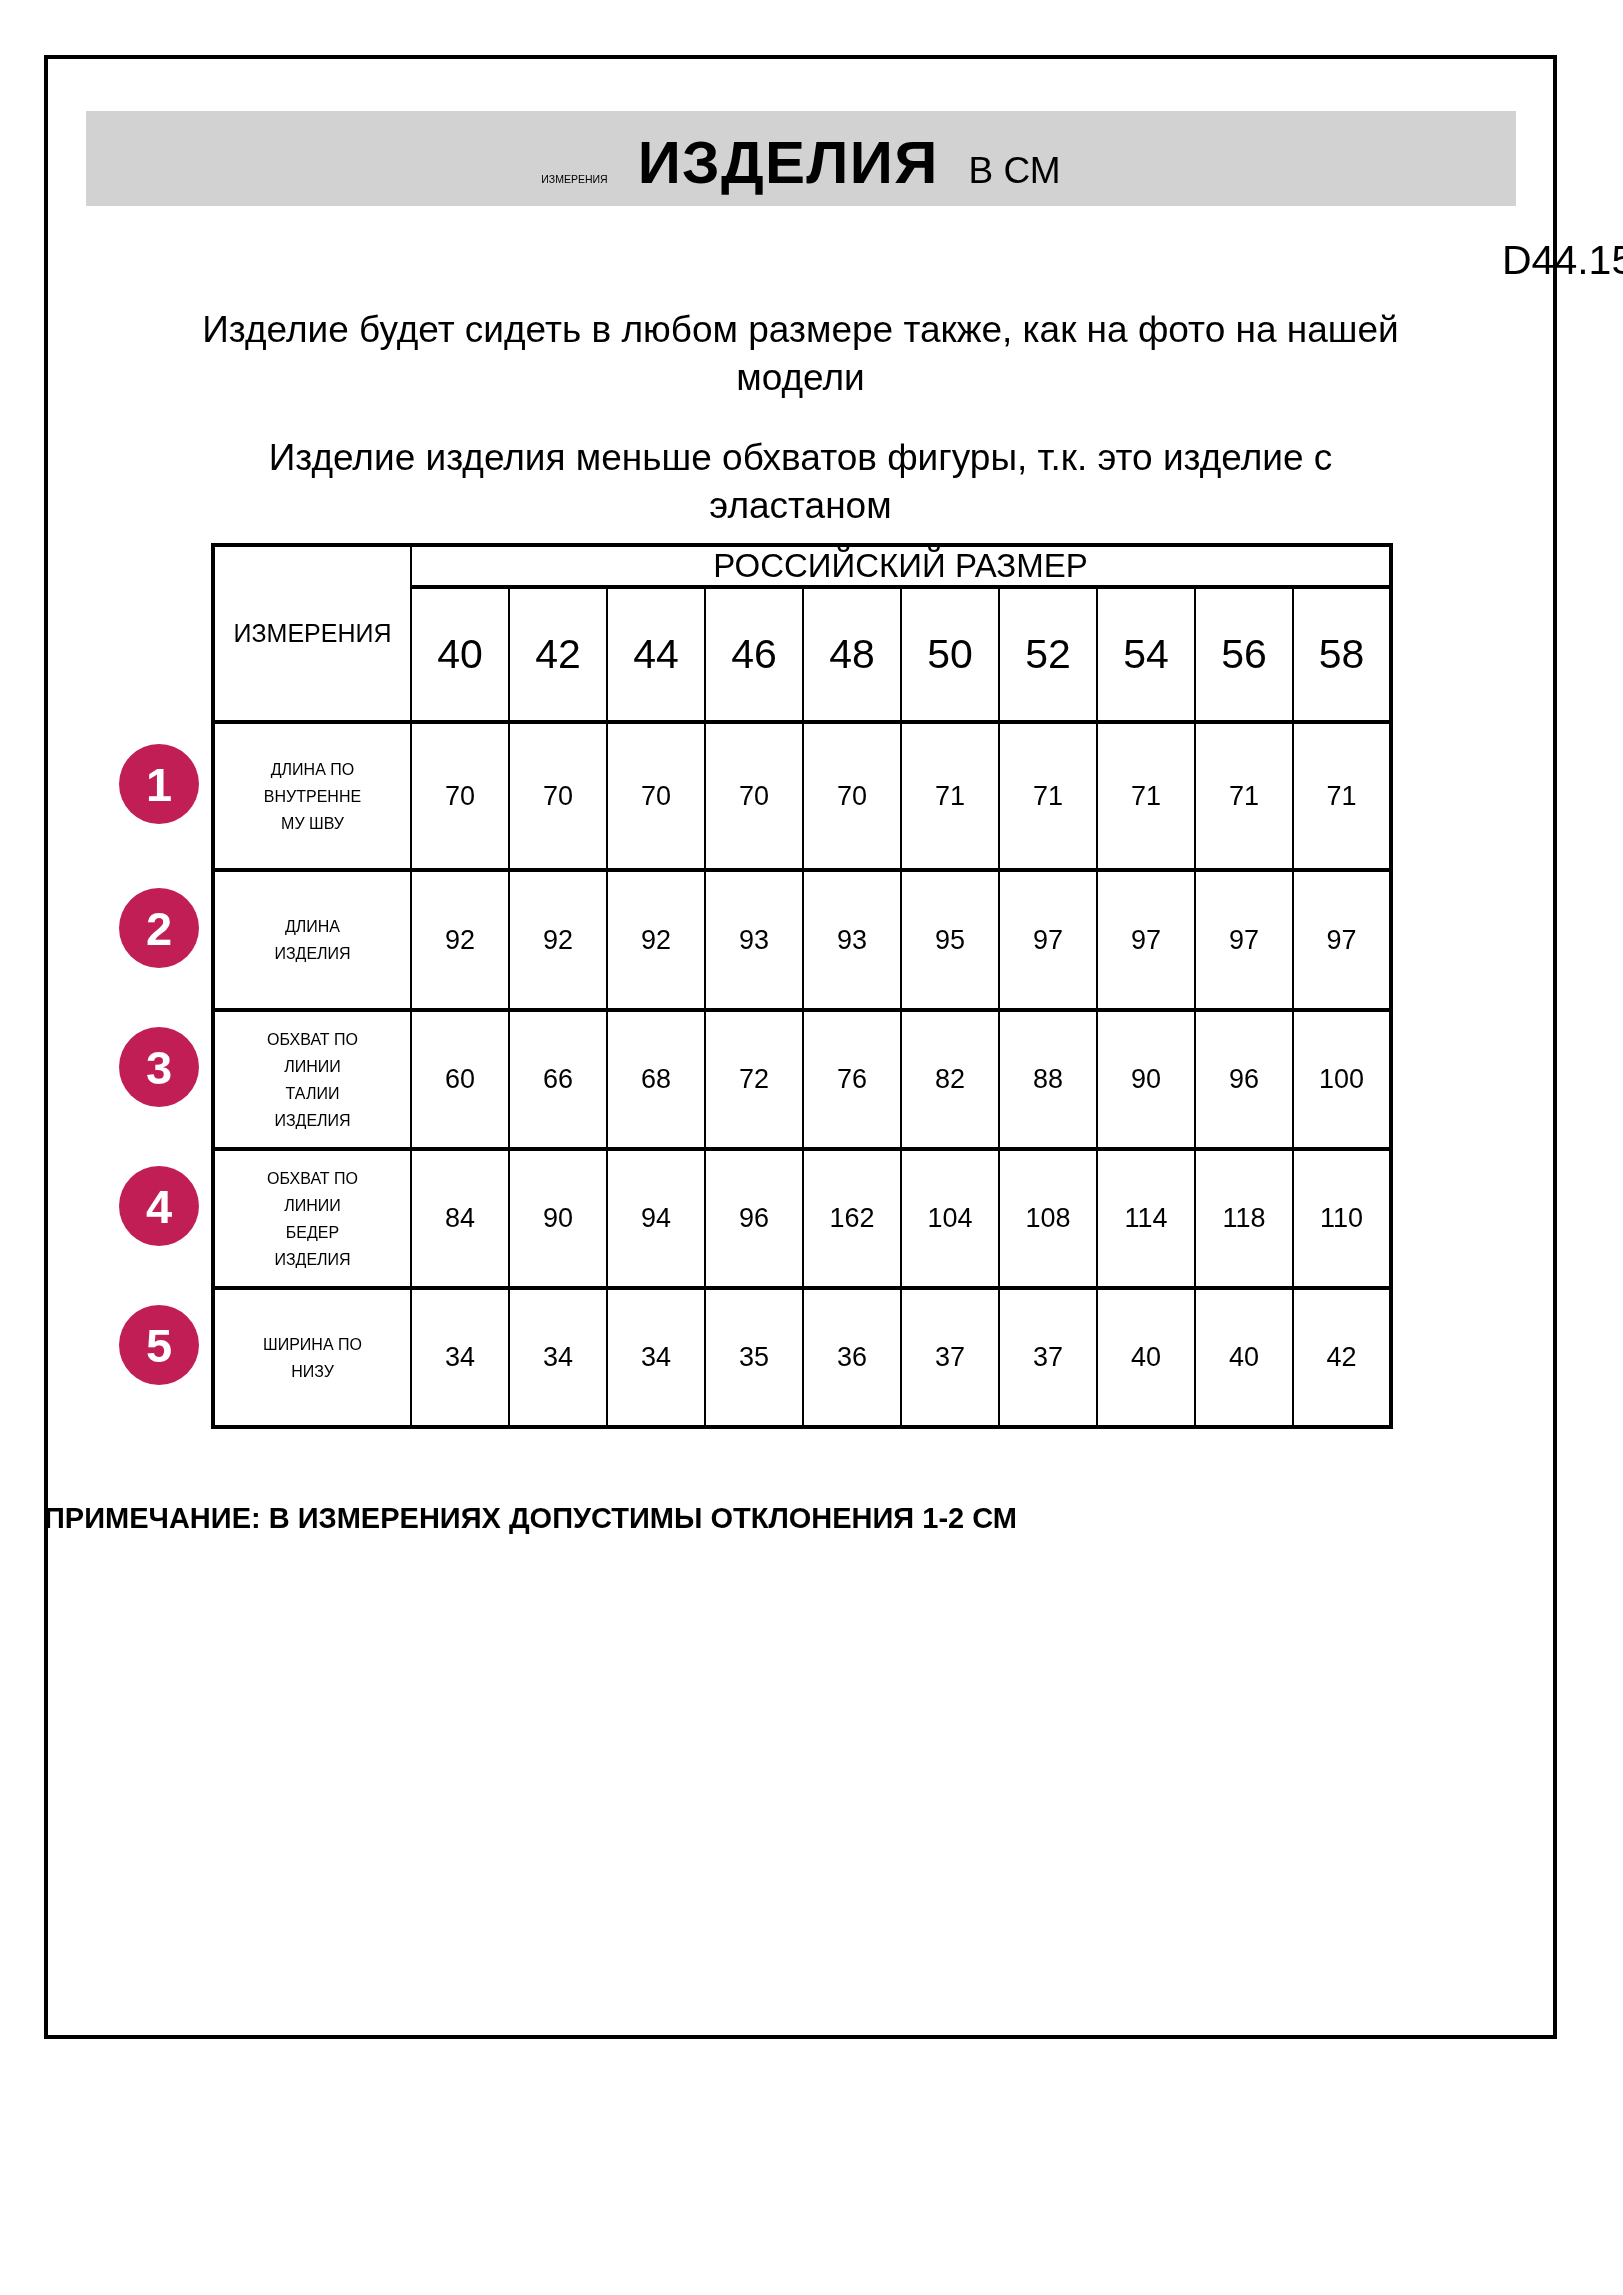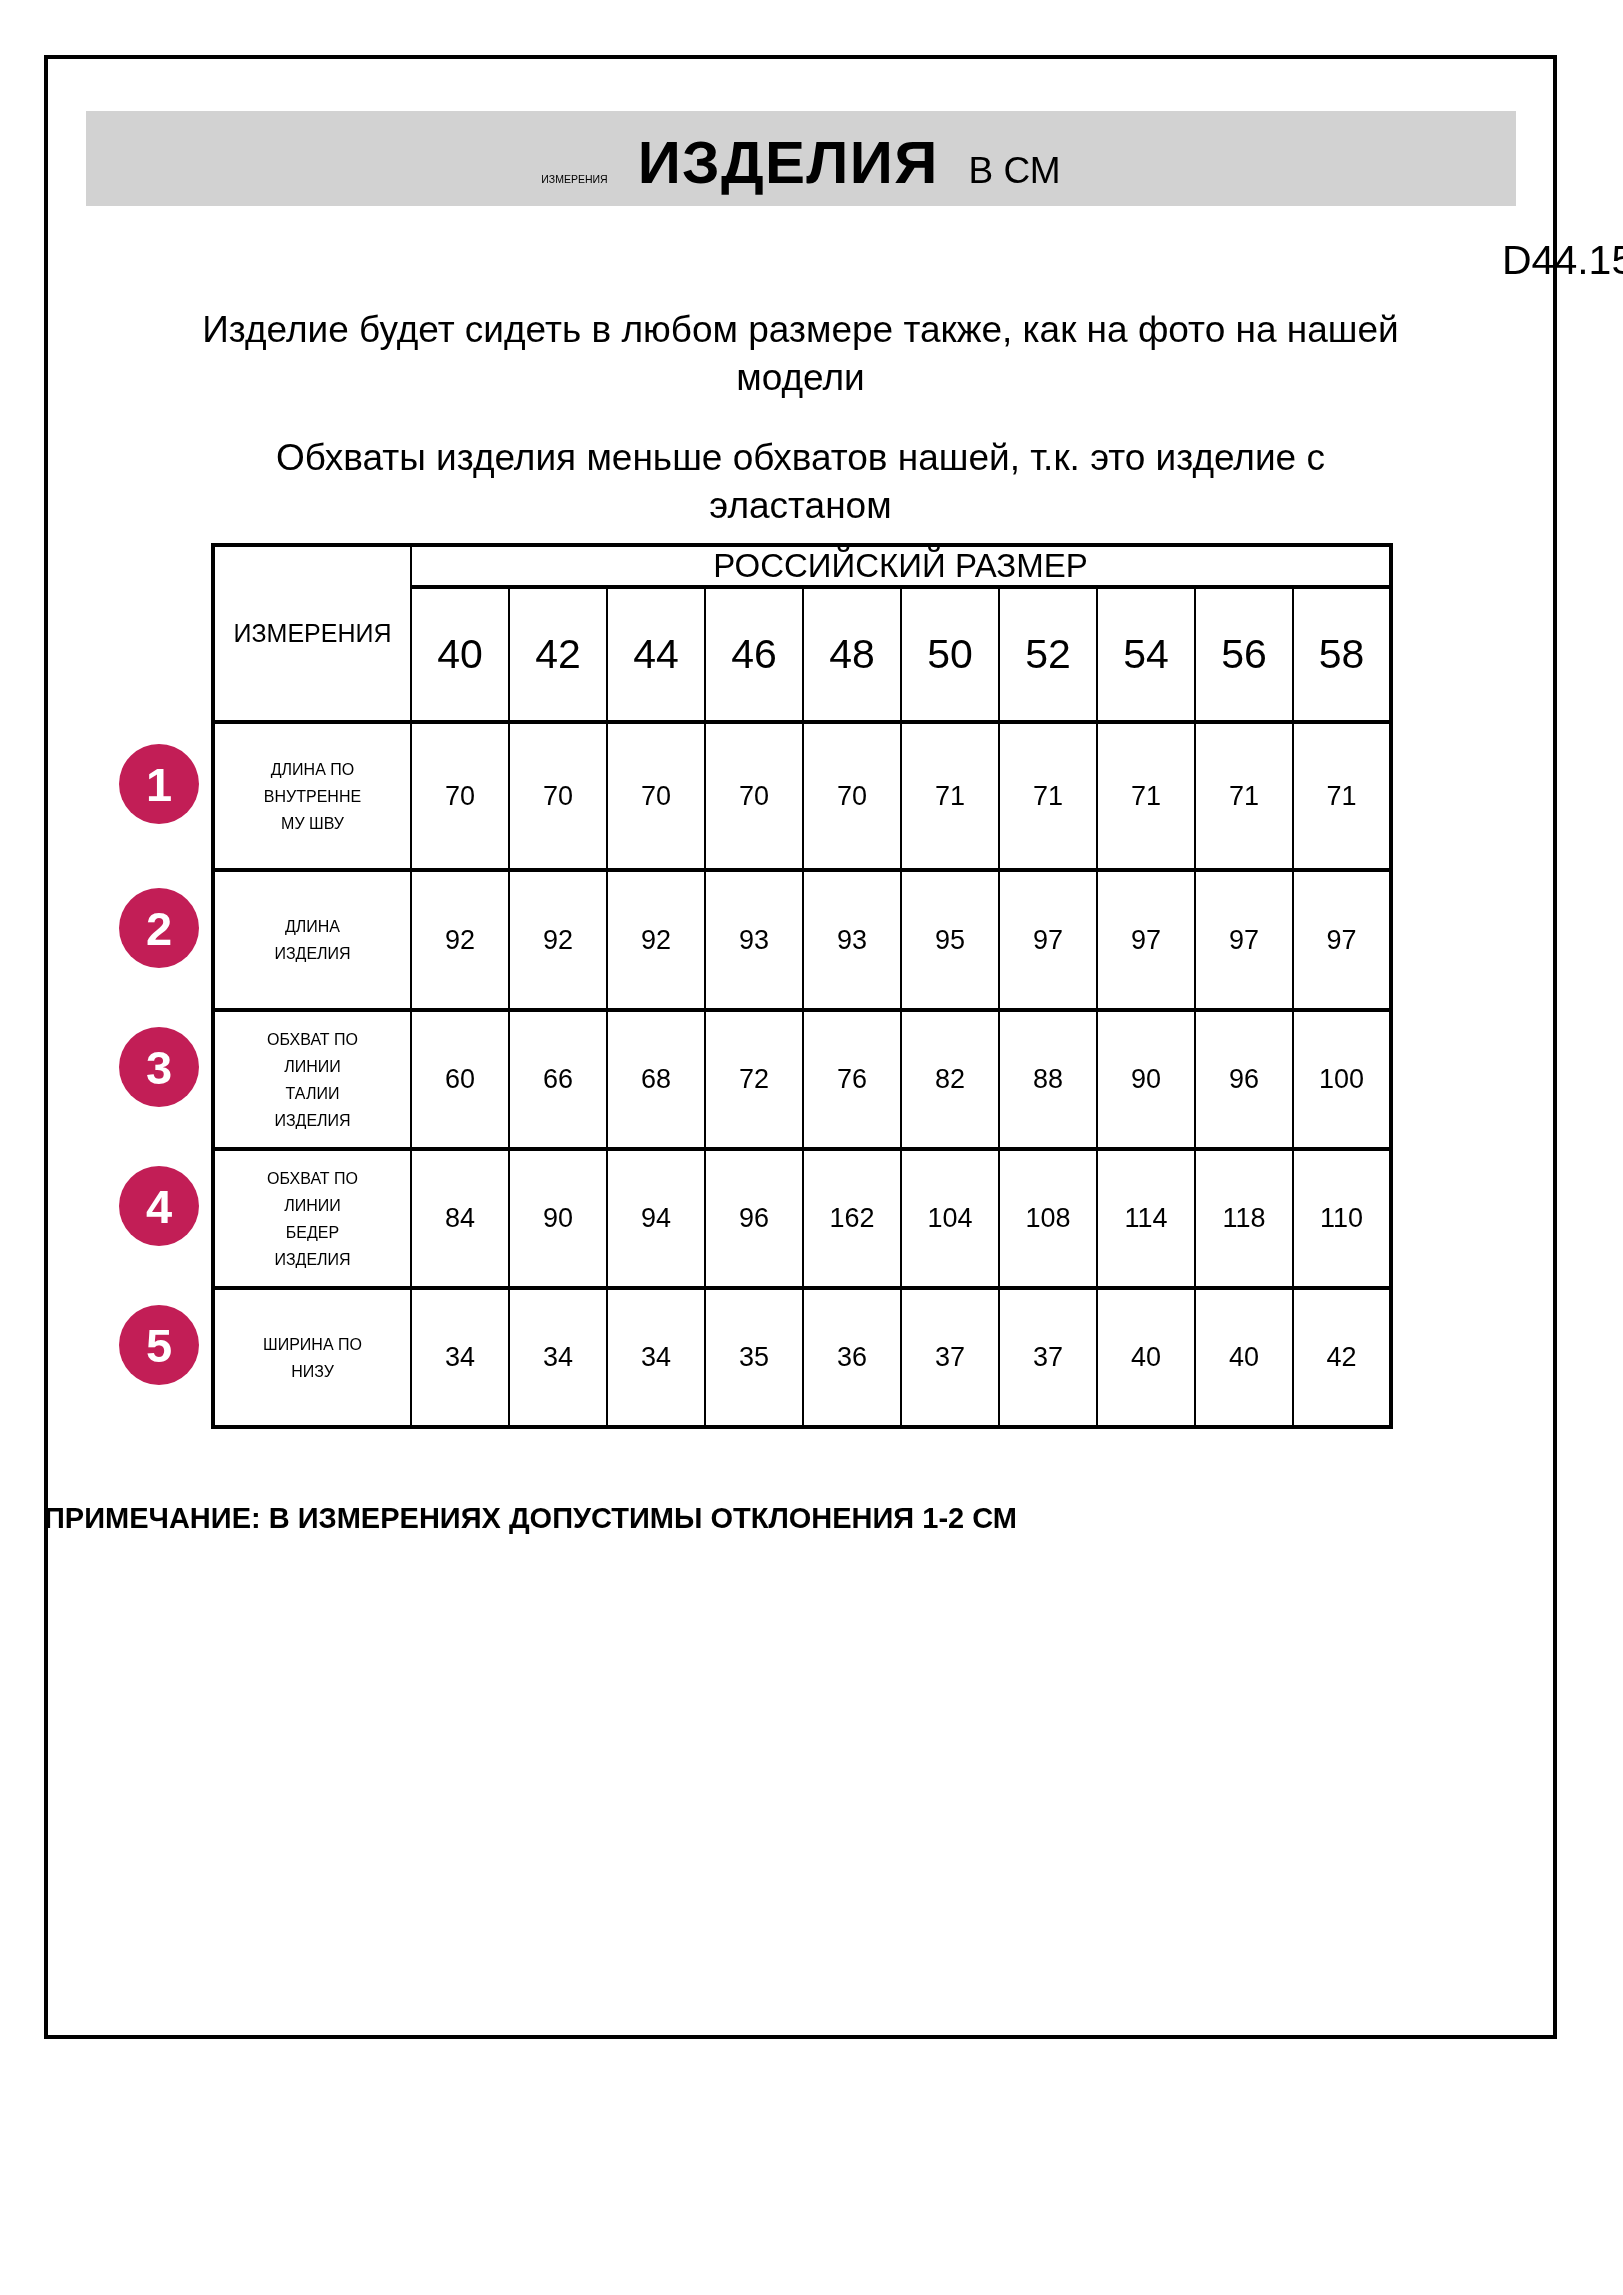--- a/index.html
+++ b/index.html
@@ -76,21 +76,21 @@
   <div class="gray-band" style="background: rgb(210, 210, 210);">
     <span>ИЗМЕРЕНИЯ</span>
     <span class="title-word2">ИЗДЕЛИЯ</span>
     <span class="title-suffix">В СМ</span>
   </div>
 
   <div class="model-number">D44.156</div>
 
   <div class="intro intro-1">Изделие будет сидеть в любом размере также, как на фото на нашей
 модели</div>
-  <div class="intro intro-2">Обхваты изделия меньше обхватов нашей, т.к. это изделие с
+  <div class="intro intro-2">Изделие изделия меньше обхватов фигуры, т.к. это изделие с
 эластаном</div>
 
   <table class="size-table">
     <colgroup>
         <col style="width: 198px;">
         <col style="width: 98px;">
         <col style="width: 98px;">
         <col style="width: 98px;">
         <col style="width: 98px;">
         <col style="width: 98px;">

